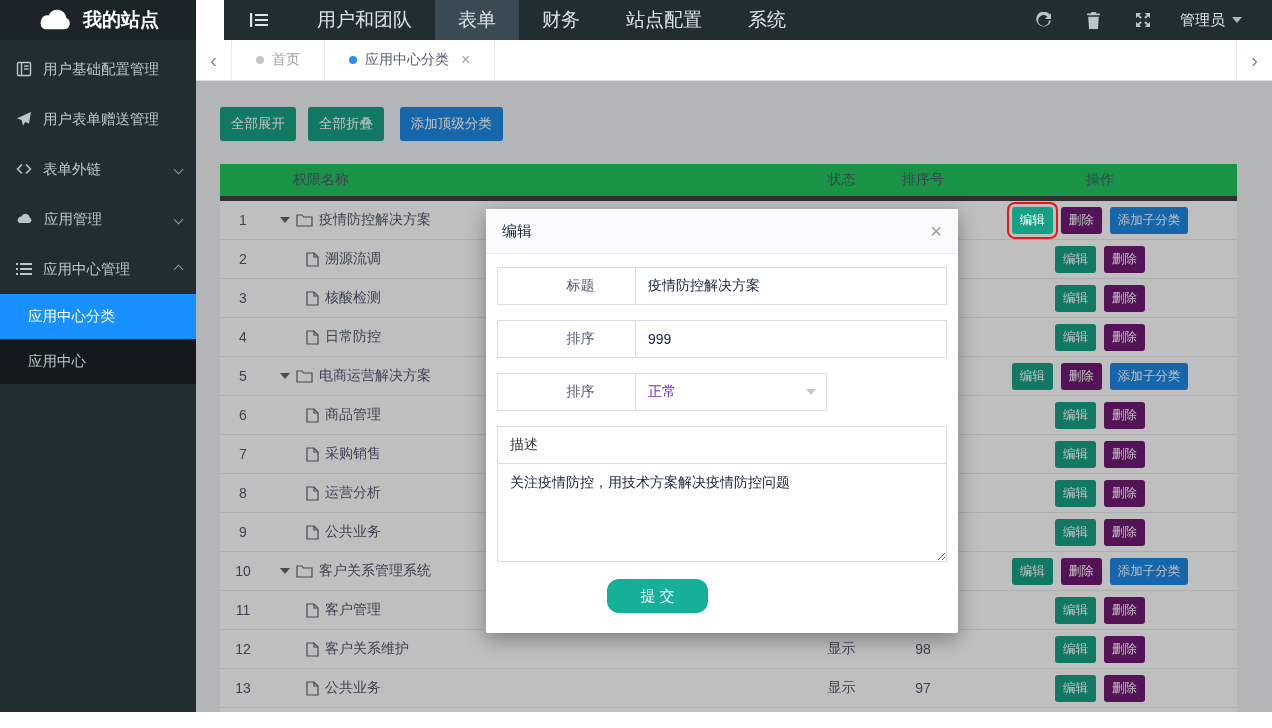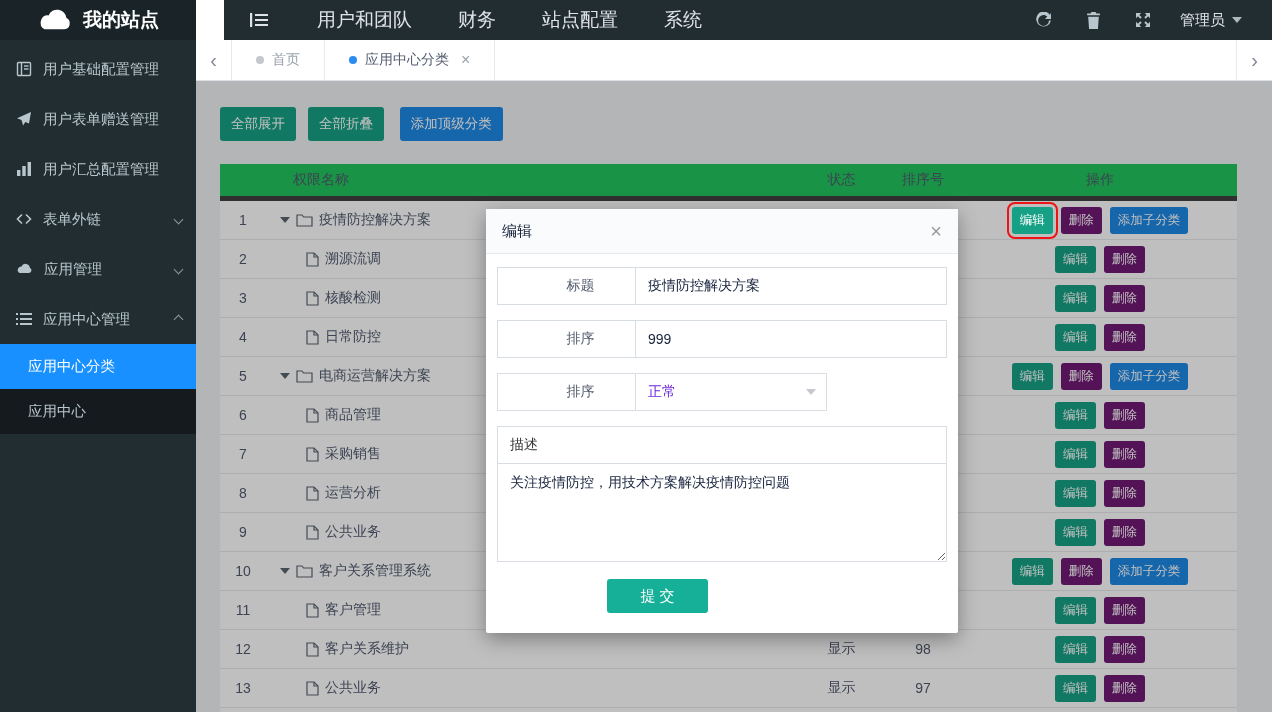--- a/index.html
+++ b/index.html
@@ -73,21 +73,21 @@
   .modal-close { background: none; border: none; font-size: 20px; color: #999; cursor: pointer; line-height: 1; }
   .modal-body { padding: 13px 11px 0 11px; }
   .form-row { display: flex; border: 1px solid #d8dce3; height: 38px; margin-bottom: 15px; align-items: stretch; padding-left: 28px; }
   .form-row.inline { display: inline-flex; width: auto; }
   .form-label { width: 110px; display: flex; align-items: center; justify-content: center; border-right: 1px solid #d8dce3; color: #515a6e; flex-shrink: 0; }
   .form-input { flex: 1; border: none; outline: none; padding: 0 12px; font-size: 14px; color: #17233d; font-family: inherit; }
   .select-box { width: 190px; display: flex; align-items: center; padding: 0 10px 0 12px; color: #6d28d9; cursor: pointer; }
   .select-caret { margin-left: auto; width: 0; height: 0; border-left: 5px solid transparent; border-right: 5px solid transparent; border-top: 6px solid #c5c8ce; }
   .desc-label { border: 1px solid #d8dce3; padding: 9px 12px; color: #333; }
   .desc-text { display: block; width: 100%; height: 99px; border: 1px solid #d8dce3; margin-top: -1px; padding: 8px 12px; font-size: 14px; color: #17233d; font-family: inherit; resize: both; outline: none; line-height: 1.5; }
-  .submit-btn { display: block; margin: 17px 0 20px 110px; width: 101px; height: 34px; background: #16b098; color: #fff; border: none; border-radius: 3px; font-size: 15px; cursor: pointer; font-family: inherit; }
+  .submit-btn { display: block; margin: 17px 0 20px 110px; width: 101px; height: 34px; background: #16b098; color: #fff; border: none; border-radius: 12px; font-size: 15px; cursor: pointer; font-family: inherit; }
 
   svg { display: block; }
 </style>
 </head>
 <body>
 
 <header class="topbar">
   <div class="logo">
     <span>
       <svg width="36" height="25" viewBox="0 0 24 16">
@@ -102,20 +102,21 @@
         <svg width="18" height="16" viewBox="0 0 18 16" fill="#dfe4e8">
             <rect x="0" y="1" width="2.2" height="14"></rect>
             <rect x="5" y="2" width="13" height="2"></rect>
             <rect x="5" y="7" width="13" height="2"></rect>
             <rect x="5" y="12" width="13" height="2"></rect>
           </svg>
       </span>
     </button>
     <div class="nav-items">
       <a class="nav-item">用户和团队</a>
+      <a class="nav-item active">表单</a>
       <a class="nav-item">财务</a>
       <a class="nav-item">站点配置</a>
       <a class="nav-item">系统</a>
     </div>
     <div class="nav-right">
       <button class="icon-btn">
         <span>
           <svg width="17" height="17" viewBox="0 0 16 16">
               <path d="M13.9 2.6A7 7 0 1 0 15 8h-1.9A5.1 5.1 0 1 1 8 2.9c1.4 0 2.6.55 3.6 1.4L9.4 6.5H15V1l-1.1 1.6z" fill="#b8c7ce"></path>
             </svg>
@@ -157,30 +158,20 @@
         </span>
       <span>用户基础配置管理</span>
     </div>
     <div class="side-item">
       <span>
           <svg width="16" height="16" viewBox="0 0 16 16">
             <path d="M15 1 1 7.3l4.5 1.8 1.6 5.4 2.2-3.5 3.7 1.5L15 1z" fill="#b8c7ce"></path>
           </svg>
         </span>
       <span>用户表单赠送管理</span>
-    </div>
-    <div class="side-item">
-      <span>
-          <svg width="16" height="16" viewBox="0 0 16 16" fill="#b8c7ce">
-            <rect x="1" y="9" width="3.4" height="6"></rect>
-            <rect x="6.3" y="5" width="3.4" height="10"></rect>
-            <rect x="11.6" y="1" width="3.4" height="14"></rect>
-          </svg>
-        </span>
-      <span>用户汇总配置管理</span>
     </div>
     <div class="side-item">
       <span>
           <svg width="16" height="16" viewBox="0 0 16 16" fill="none" stroke="#b8c7ce" stroke-width="1.6">
             <path d="M6 3.5 1.5 8 6 12.5M10 3.5 14.5 8 10 12.5"></path>
           </svg>
         </span>
       <span>表单外链</span>
       <span class="chev down"></span>
     </div>

